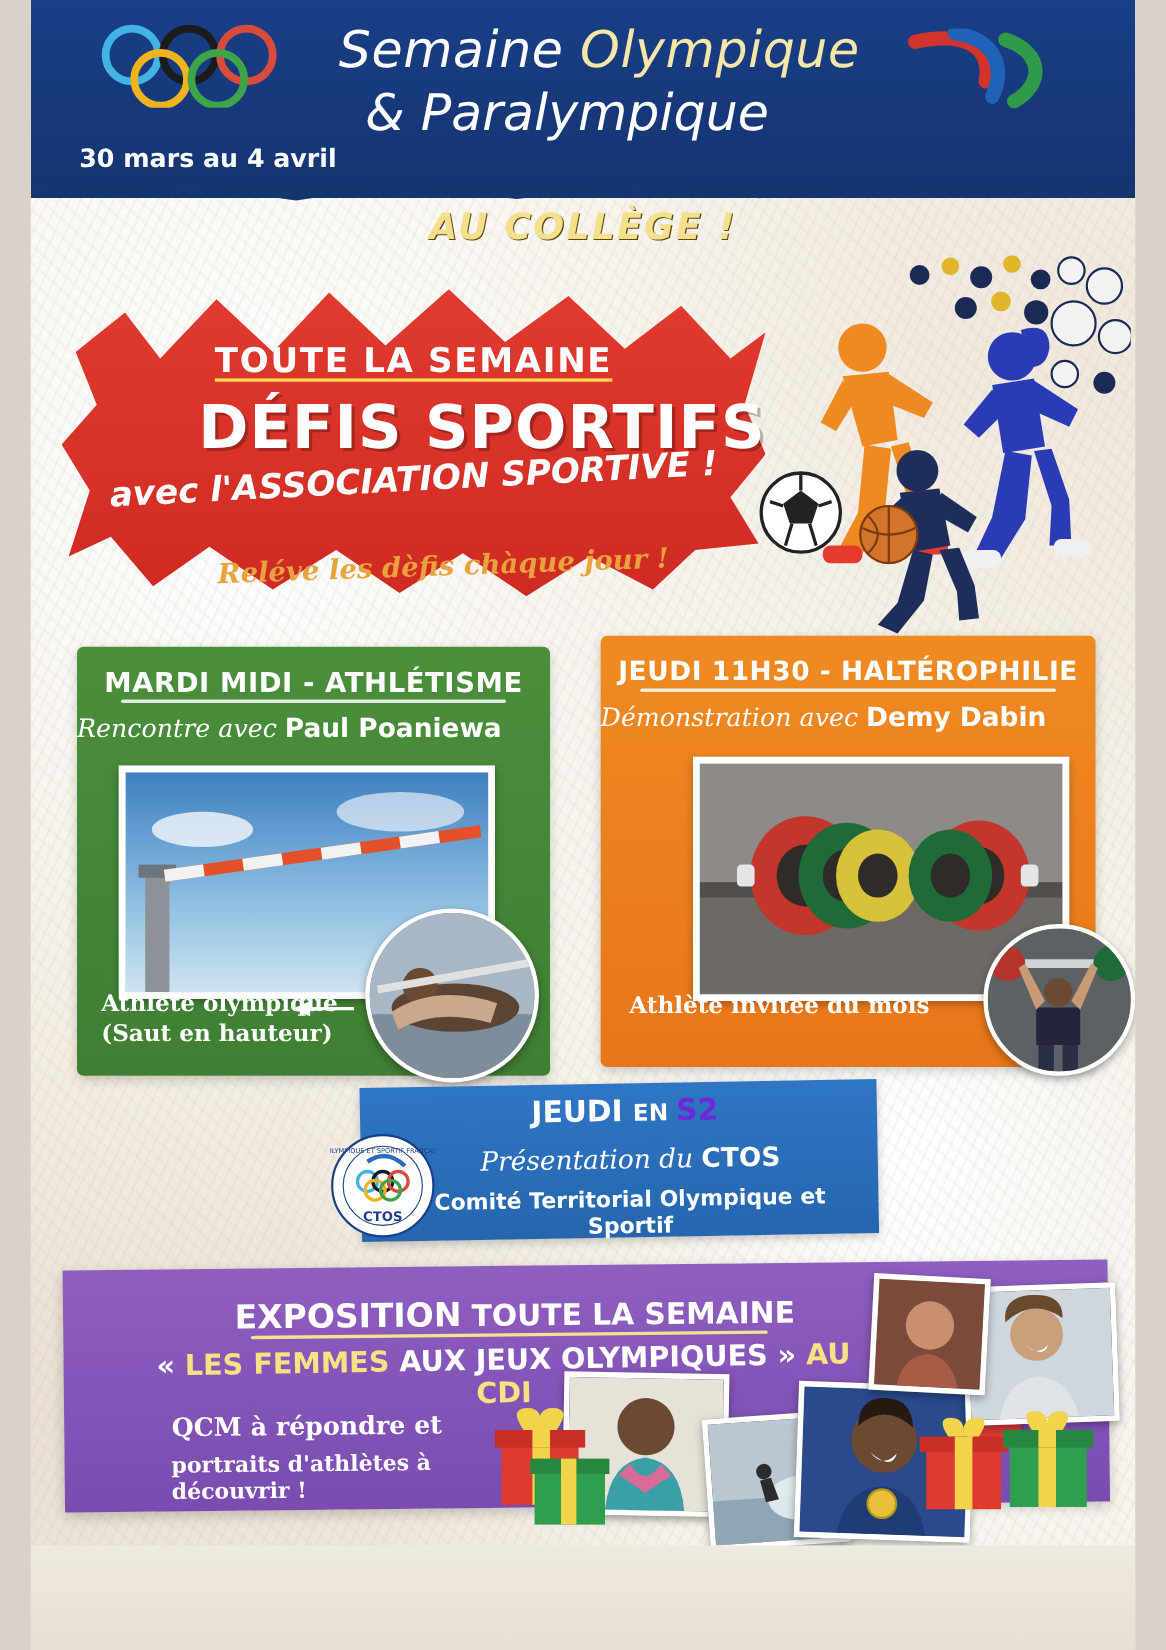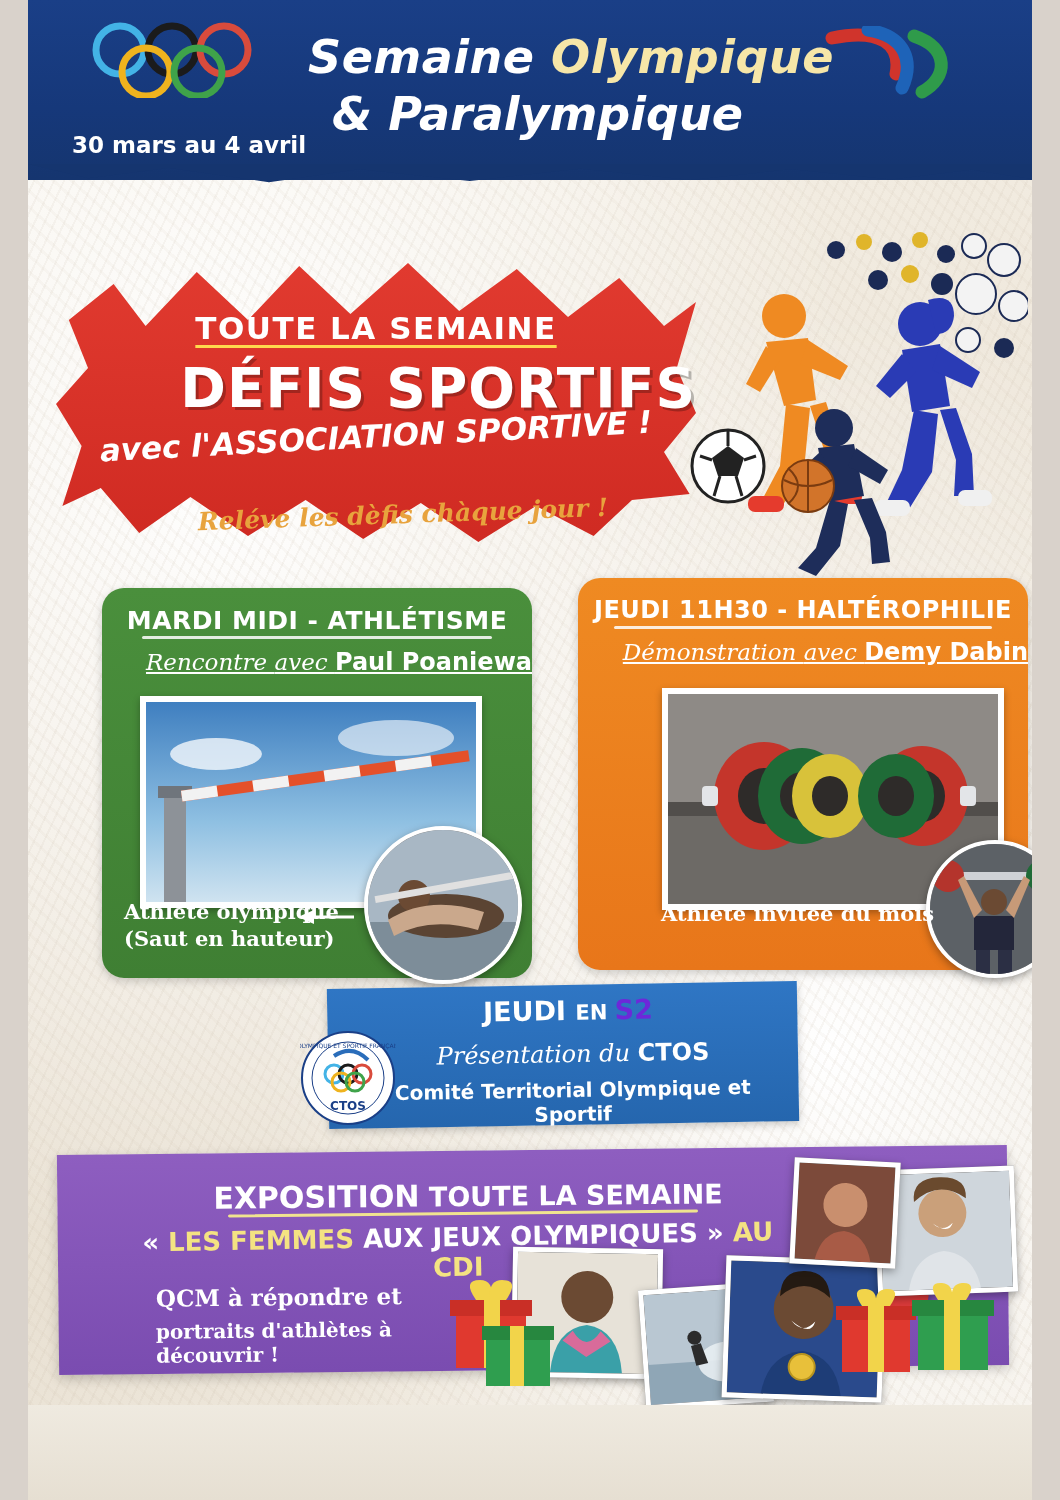--- a/index.html
+++ b/index.html
@@ -34,23 +34,23 @@
     position:absolute;left:0;top:0;width:1004px;height:180px;
     background:linear-gradient(180deg,#1a3f87 0%,#16387a 60%,#15356f 100%);
   }
   .header:after{
     content:"";position:absolute;left:0;right:0;bottom:-10px;height:26px;
     background:#15356f;
     clip-path:polygon(0 0,6% 55%,14% 15%,24% 70%,33% 20%,44% 65%,55% 18%,66% 62%,76% 20%,86% 60%,94% 22%,100% 58%,100% 0);
   }
   .rings{position:absolute;left:62px;top:22px;width:170px;height:76px;}
   .header-title{
-    position:absolute;left:280px;top:28px;width:560px;color:#fff;
+    position:absolute;left:280px;top:16px;width:560px;color:#fff;
     font-family:"DejaVu Sans", sans-serif;
-    font-weight:bold;font-style:italic;
+    font-weight:normal;font-style:italic;
   }
   .ht-line1{font-size:46px;line-height:58px;letter-spacing:.5px;}
   .ht-line1 .gold{color:#f6e6a8;}
   .ht-line2{font-size:46px;line-height:56px;margin-left:24px;}
   .dates{
     position:absolute;left:44px;top:132px;color:#fff;font-weight:bold;
     font-size:23px;font-family:"DejaVu Sans", sans-serif;
   }
   .agitos{position:absolute;right:62px;top:26px;width:160px;height:76px;}
   .au-college{
@@ -95,45 +95,44 @@
     position:absolute;left:160px;top:500px;width:430px;text-align:center;
     color:#e8a33d;font-size:25px;font-weight:bold;font-style:italic;
     font-family:"DejaVu Serif", serif;transform:rotate(-2deg);
   }
 
   
   .runners{position:absolute;left:660px;top:280px;width:330px;height:300px;}
   .balls{position:absolute;left:790px;top:232px;width:210px;height:150px;}
 
   
-  .card{position:absolute;border-radius:22px;margin-left:32px;}
+  .card{position:absolute;border-radius:6px;}
   .card-green{
     left:42px;top:588px;width:430px;height:390px;
     background:linear-gradient(180deg,#4a8f3c 0%,#3f7f33 100%);
     box-shadow:0 3px 10px rgba(0,0,0,.18);
   }
   .card-orange{
     left:518px;top:578px;width:450px;height:392px;
     background:linear-gradient(180deg,#ef8a22 0%,#e8761a 100%);
     box-shadow:0 3px 10px rgba(0,0,0,.18);
   }
   .card-title{
     position:absolute;left:0;right:0;top:18px;text-align:center;
     color:#fff;font-weight:bold;font-size:25px;letter-spacing:.5px;
     font-family:"DejaVu Sans", sans-serif;
   }
   .card-title.small{font-size:24px;text-align:center;}
   .card-rule{
     position:absolute;height:3px;background:rgba(255,255,255,.85);border-radius:2px;
   }
   .card-sub{
-    position:absolute;left:0;right:0;top:60px;text-align:right;
+    position:absolute;left:0;right:0;top:60px;text-align:left;
     color:#fff;font-size:23px;font-style:italic;
     font-family:"DejaVu Serif", serif;
-    text-decoration:underline;
   }
   .card-sub b{font-family:"DejaVu Sans", sans-serif;font-style:normal;font-size:24px;}
   .photo{
     position:absolute;background:#cfd6dd;border:6px solid #fff;
     box-shadow:0 3px 7px rgba(0,0,0,.3);overflow:hidden;
   }
   .card-foot{
     position:absolute;color:#fff;font-size:21px;font-weight:bold;
     font-family:"DejaVu Serif", serif;line-height:27px;
   }
@@ -251,20 +250,21 @@
 
     <div class="agitos">
       <svg viewBox="0 0 160 76" width="160" height="76">
         <path d="M22 12 C70 2 92 18 86 48" fill="none" stroke="#d0342c" stroke-width="13" stroke-linecap="round"></path>
         <path d="M58 4 C96 10 104 36 92 62" fill="none" stroke="#1e63b8" stroke-width="13" stroke-linecap="round"></path>
         <path d="M104 10 C140 22 138 52 112 66" fill="none" stroke="#2f9b4a" stroke-width="13" stroke-linecap="round"></path>
       </svg>
     </div>
   </div>
 
+  <div class="au-college">AU COLLÈGE !</div>
 
   <div class="star-wrap">
     <div class="star"></div>
     <div class="star-t1">TOUTE LA SEMAINE</div>
     <div class="star-t2">DÉFIS SPORTIFS</div>
     <div class="star-t3">avec l'ASSOCIATION SPORTIVE !</div>
   </div>
   <div class="star-sub">Reléve les dèfis chàque jour !</div>
 
   <div class="balls">
@@ -427,21 +427,21 @@
         <circle cx="112" cy="32" r="16" fill="#1f6b37"></circle>
         <circle cx="64" cy="58" r="13" fill="#6b4a33"></circle>
         <path d="M44 72 h40 v34 h-40 z" fill="#23263a"></path>
         <path d="M44 74 l-16 -38 6 -4 18 34 z" fill="#c79a78"></path>
         <path d="M84 74 l16 -38 -6 -4 -18 34 z" fill="#c79a78"></path>
         <rect x="46" y="106" width="14" height="24" fill="#2b2f44"></rect>
         <rect x="68" y="106" width="14" height="24" fill="#2b2f44"></rect>
       </svg>
     </div>
 
-    <div class="card-foot" style="left:26px;top:322px;width:330px;text-align:right;">
+    <div class="card-foot" style="left:26px;top:322px;width:330px;text-align:left;">
       <div>Athlète invitée du mois</div>
     </div>
   </div>
 
   <div class="ctos-band"></div>
   <div class="ctos-title">
     <span>JEUDI </span><span style="font-size:21px">EN </span><span class="s2">S2</span>
   </div>
   <div class="ctos-line2">
     <span>Présentation du </span><b>CTOS</b>

